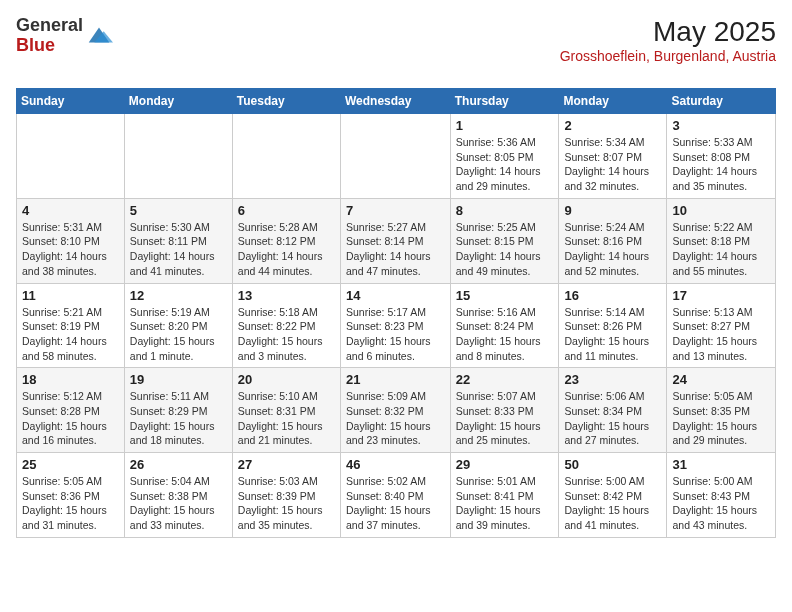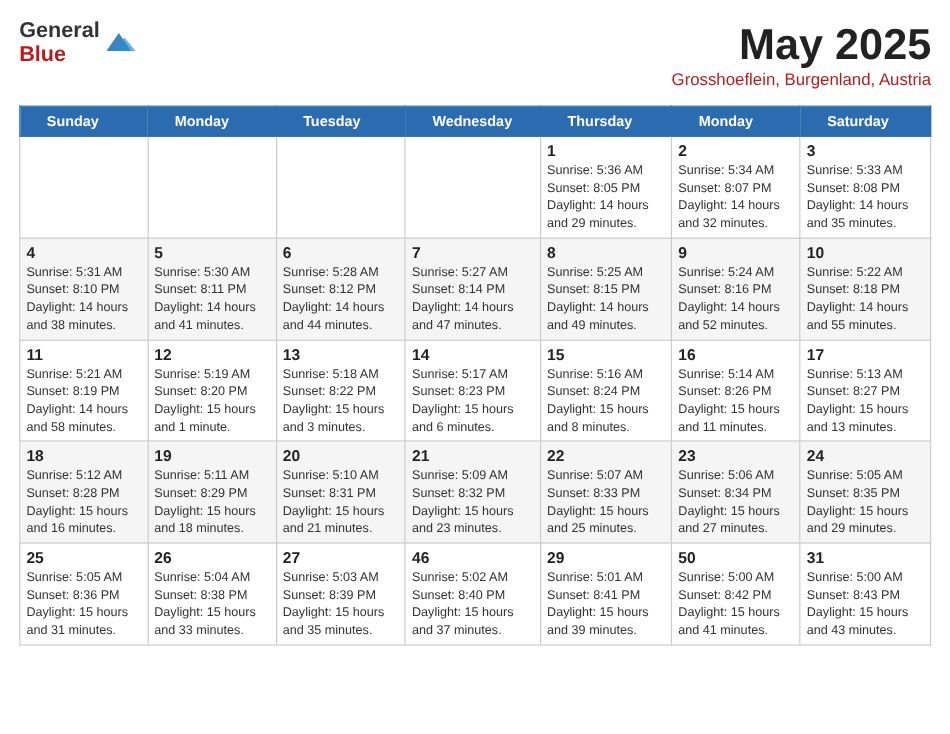--- a/index.html
+++ b/index.html
@@ -7,21 +7,21 @@
       font-family: Arial, sans-serif;
       background: #fff;
       width: 792px;
       min-height: 612px;
       padding: 16px;
     }
     .header {
       display: flex;
       justify-content: space-between;
       align-items: flex-start;
-      margin-bottom: 14px;
+      margin-bottom: 24px;
     }
     .logo {
       display: flex;
       align-items: center;
     }
     .logo-text {
       font-size: 18px;
       font-weight: bold;
       line-height: 1.1;
     }
@@ -29,38 +29,38 @@
     .logo-blue { color: #b91c1c; }
     .logo-icon {
       width: 28px;
       height: 28px;
       margin-left: 2px;
     }
     .title-block {
       text-align: right;
     }
     .month-title {
-      font-size: 36px;
-      font-weight: bold;
+      font-size: 28px;
+      font-weight: normal;
       color: #222;
     }
     .location-title {
       font-size: 14px;
       color: #b91c1c;
     }
     table {
       width: 100%;
       border-collapse: collapse;
       font-size: 11px;
     }
     thead tr th {
       background-color: #2b6cb0;
       color: #fff;
       text-align: left;
-      padding: 5px 22px;
+      padding: 5px 4px;
       font-size: 12px;
       font-weight: bold;
       border: 1px solid #2b6cb0;
     }
     tbody tr td {
       border: 1px solid #ccc;
       vertical-align: top;
       padding: 4px 5px;
       width: 113px;
       min-height: 80px;

